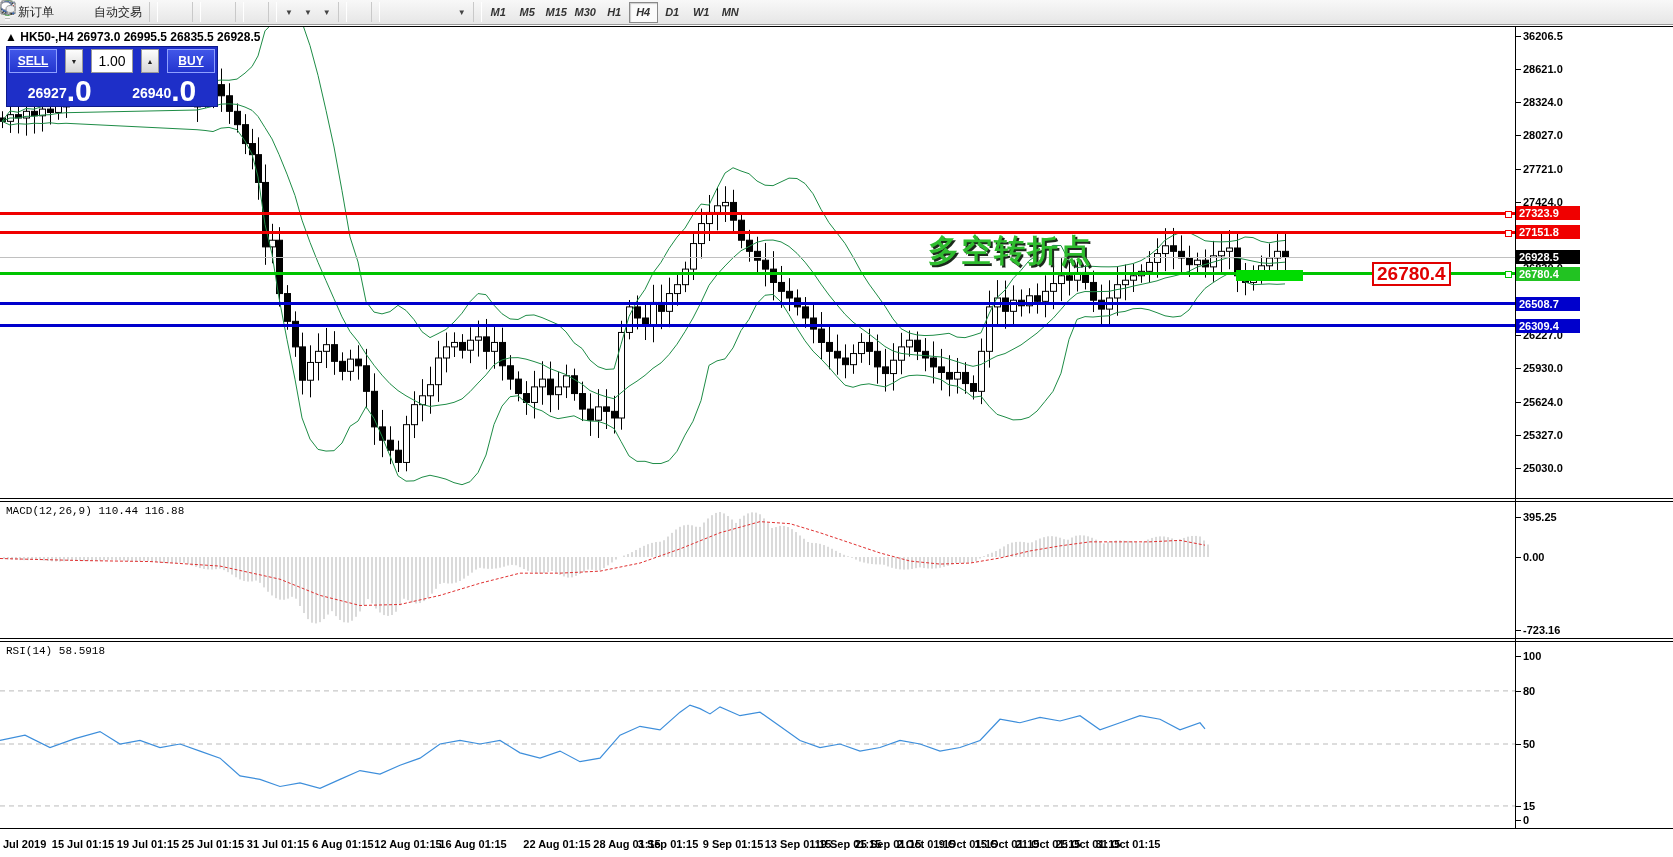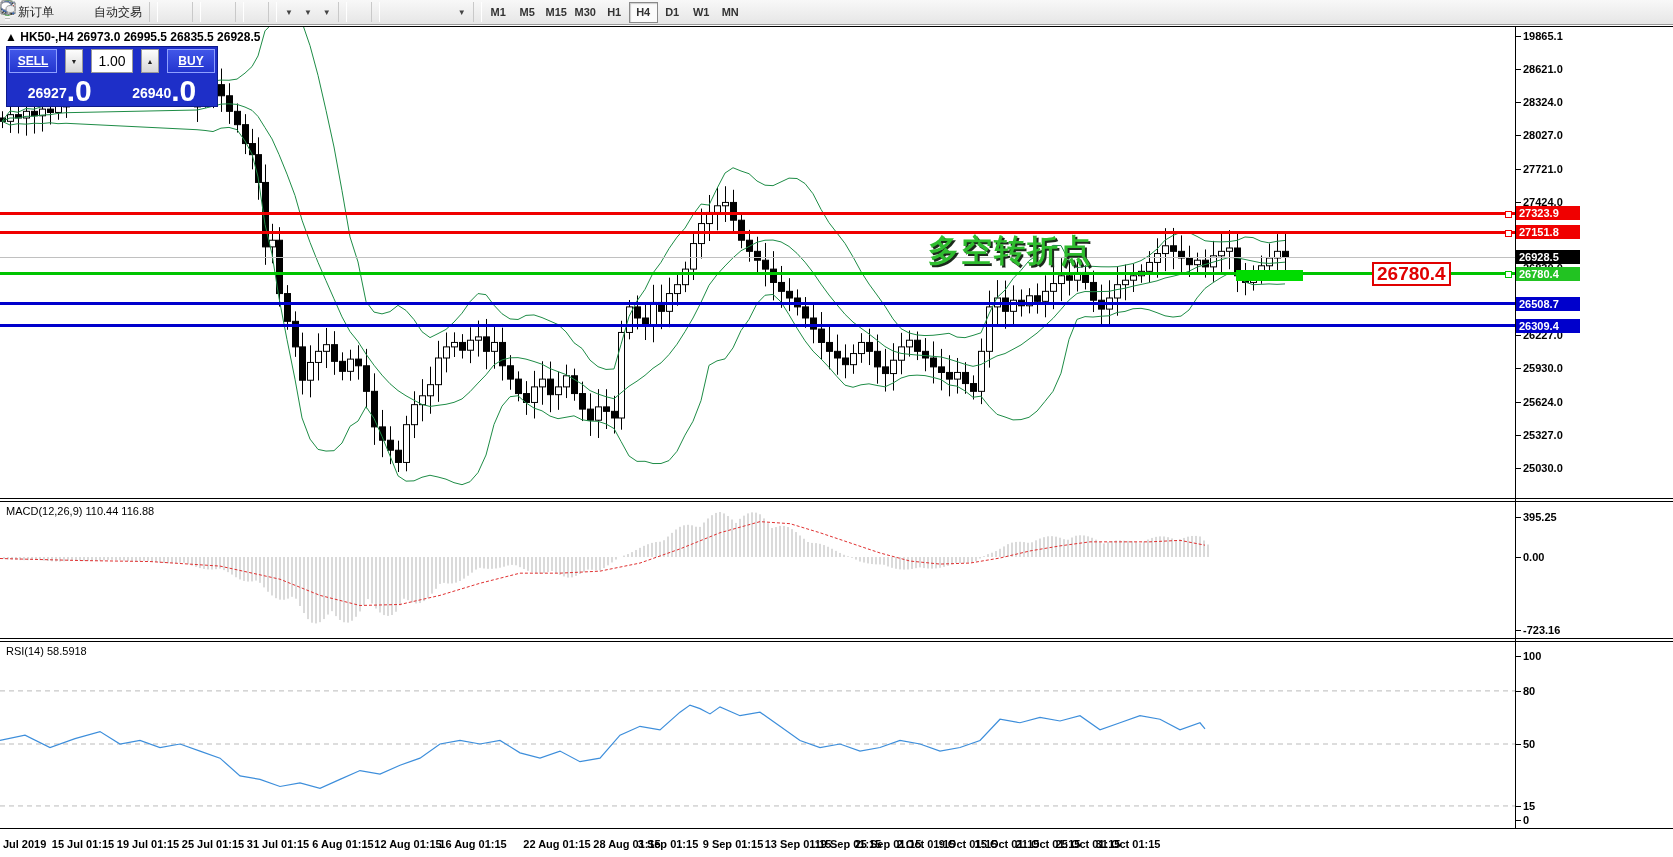--- a/index.html
+++ b/index.html
@@ -9,34 +9,34 @@
     background:linear-gradient(#f8f8f8,#e6e6e6);border-bottom:1px solid #9a9a9a;
     display:flex;align-items:center;padding-left:2px;box-sizing:border-box;}
   .tbtn{display:flex;align-items:center;gap:3px;padding:1px 4px;height:20px;border:1px solid transparent;
     border-radius:2px;font-size:12px;color:#222;cursor:default;white-space:nowrap;}
   .tbtn svg{display:block;}
   .tlabel{font-size:12px;}
   .caret{font-size:8px;color:#444;margin-left:1px;}
   .tsep{width:7px;height:20px;margin:0 2px;border-left:1px solid #c9c9c9;border-right:1px solid #fff;}
   .grip{width:5px;height:18px;margin:0 3px;background:repeating-linear-gradient(#bbb 0 1px,#f5f5f5 1px 3px);}
   .tf{width:27px;height:19px;display:flex;align-items:center;justify-content:center;
-    font-size:11px;font-weight:bold;color:#333;border:1px solid transparent;}
+    font-size:11px;font-weight:bold;color:#333;border:1px solid transparent;font-style:italic;}
   .tf.active{background:#fbfbfb;border:1px solid #8a8a8a;box-shadow:inset 1px 1px 1px #ccc;text-align:center;}
   #tb-right{margin-left:auto;display:flex;align-items:center;margin-right:6px;gap:8px;}
   
   #chartwin-topline{position:absolute;left:0;top:26px;width:1673px;height:1px;background:#000;}
   #price-panel,#macd-panel,#rsi-panel{position:absolute;left:0;background:#fff;}
   .axis-vline{position:absolute;top:27px;left:1515px;width:1px;height:801px;background:#000;}
   .divider{position:absolute;left:0;width:1673px;height:4px;background:#fff;border-top:1px solid #000;border-bottom:1px solid #000;box-sizing:border-box;}
   #chart-header{position:absolute;left:5px;top:30px;font-size:12px;font-weight:bold;color:#000;z-index:30;}
   .tick-label{position:absolute;left:1523px;font-size:11px;font-weight:bold;color:#000;transform:translateY(-50%);}
   .tick-dash{position:absolute;left:1516px;width:5px;height:1px;background:#000;}
   .line-label{position:absolute;left:1516px;width:64px;height:14px;font-size:11px;font-weight:bold;
     color:#fff;line-height:14px;padding-left:3px;box-sizing:border-box;transform:translateY(-50%);z-index:5;}
-  .ind-label{position:absolute;left:6px;font-size:11px;color:#000;z-index:6;}
+  .ind-label{position:absolute;left:6px;font-size:11px;color:#000;z-index:6;font-family:Liberation Mono, monospace;}
   
   #trade-panel{position:absolute;left:6px;top:46px;width:212px;height:61px;background:#1e2fc8;
     border:1px solid #0d1a8a;box-sizing:border-box;z-index:40;padding:2px;}
   #tp-row1{display:flex;height:24px;gap:8px;}
   .tp-btn{flex:0 0 46px;background:linear-gradient(#4156e8,#2335cf);border:1px solid #8fa0ff;color:#fff;
     font-size:12px;font-weight:bold;display:flex;align-items:center;justify-content:center;
     text-decoration:underline;cursor:pointer;}
   .tp-step{flex:0 0 16px;background:linear-gradient(#fdfdfd,#d8d8d8);border:1px solid #9a9a9a;
     font-size:7px;color:#222;display:flex;align-items:center;justify-content:center;cursor:pointer;}
   #tp-vol{flex:1;background:#fff;border:1px solid #9a9a9a;font-size:14px;color:#000;
@@ -933,21 +933,21 @@
     <div class="time-label" style="left: 888px;">25 Sep 01:15</div>
     <div class="time-label" style="left: 926px;">2 Oct 01:15</div>
     <div class="time-label" style="left: 968px;">9 Oct 01:15</div>
     <div class="time-label" style="left: 1007px;">15 Oct 01:15</div>
     <div class="time-label" style="left: 1048px;">21 Oct 01:15</div>
     <div class="time-label" style="left: 1088px;">25 Oct 01:15</div>
     <div class="time-label" style="left: 1128px;">31 Oct 01:15</div>
   </div>
 
 <div class="tick-dash" style="top:36px"></div>
-    <div class="tick-label" style="top:36px">19865.1</div>
+    <div class="tick-label" style="top:36px">36206.5</div>
 <div class="tick-dash" style="top:69px"></div>
     <div class="tick-label" style="top:69px">28621.0</div>
 <div class="tick-dash" style="top:102px"></div>
     <div class="tick-label" style="top:102px">28324.0</div>
 <div class="tick-dash" style="top:135px"></div>
     <div class="tick-label" style="top:135px">28027.0</div>
 <div class="tick-dash" style="top:169px"></div>
     <div class="tick-label" style="top:169px">27721.0</div>
 <div class="tick-dash" style="top:202px"></div>
     <div class="tick-label" style="top:202px">27424.0</div>

